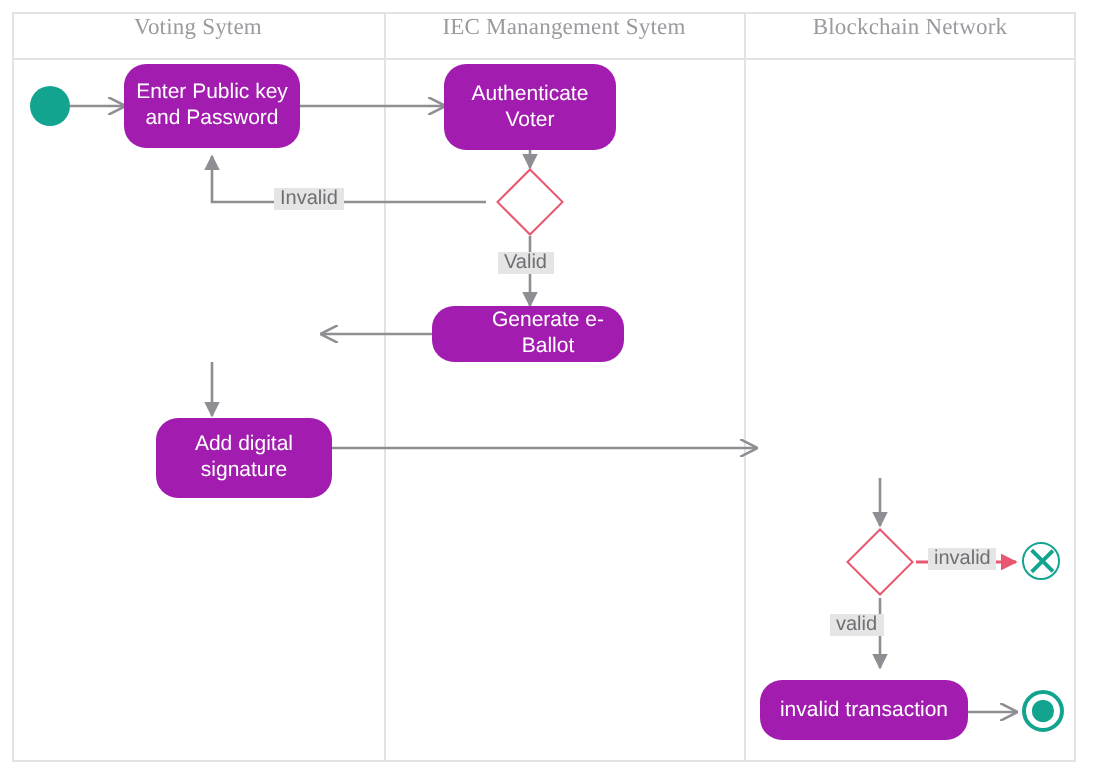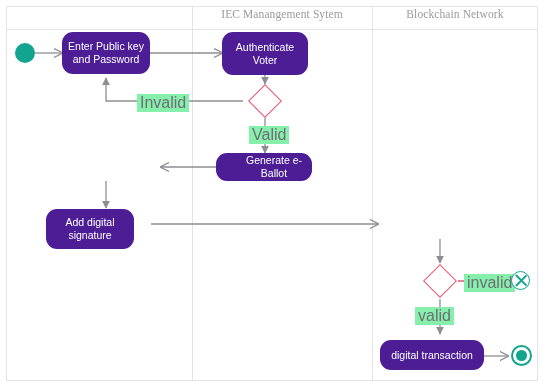--- a/index.html
+++ b/index.html
@@ -58,21 +58,21 @@
     white-space: nowrap;
     letter-spacing: 0.1px;
   }
   #lane-title-0 { left: 6px;   width: 186px; }
   #lane-title-1 { left: 192px; width: 180px; }
   #lane-title-2 { left: 372px; width: 166px; }
 
   
   .activity {
     position: absolute;
-    background: #4c1d95;
+    background: #a21caf;
     border-radius: 11px;
     color: #ffffff;
     font-size: 10.5px;
     line-height: 13px;
     display: flex;
     align-items: center;
     justify-content: center;
     text-align: center;
     box-sizing: border-box;
     padding: 2px 6px;
@@ -134,37 +134,38 @@
     left: 0;
     top: 0;
     width: 550px;
     height: 391px;
     pointer-events: none;
   }
 
   
   .edge-label {
     position: absolute;
-    font-size: 16px;
+    font-size: 10px;
     color: #6e6e73;
-    background: #86efac;
+    background: #e5e5e5;
     padding: 0 3px;
     white-space: nowrap;
   }
 </style>
 </head>
 <body>
 
 <div id="diagram">
 
   <div class="lane-frame"></div>
   <div class="lane-header-rule"></div>
   <div class="lane-divider" id="lane-div-1"></div>
   <div class="lane-divider" id="lane-div-2"></div>
 
+  <div class="lane-title" id="lane-title-0">Voting Sytem</div>
   <div class="lane-title" id="lane-title-2">Blockchain Network</div>
   <div class="lane-title" id="lane-title-1">IEC Manangement Sytem</div>
 
   <svg class="edge-layer" viewBox="0 0 550 391" width="550" height="391" xmlns="http://www.w3.org/2000/svg">
     <defs>
       <marker id="arrow-gray" viewBox="0 0 10 10" refX="9" refY="5" markerWidth="7" markerHeight="7" orient="auto-start-reverse">
         <path d="M 0 0 L 10 5 L 0 10" fill="none" stroke="#8E8E93" stroke-width="1.4"></path>
       </marker>
       <marker id="arrow-gray-solid" viewBox="0 0 10 10" refX="9" refY="5" markerWidth="6" markerHeight="6" orient="auto-start-reverse">
         <path d="M 0 0 L 10 5 L 0 10 z" fill="#8E8E93"></path>
@@ -213,37 +214,37 @@
 
   <div class="edge-label" style="left:137px; top:94px;">Invalid</div>
 
   <div class="edge-label" style="left:249px; top:126px;">Valid</div>
 
   <div class="activity" style="left:216px; top:153px; width:96px; height:28px;padding-left:26px;">
     <span>Generate e-Ballot</span>
   </div>
 
 
-  <div class="activity" style="left:46px; top:209px; width:88px; height:40px;">
+  <div class="activity" style="left:78px; top:209px; width:88px; height:40px;">
     <span>Add digital signature</span>
   </div>
 
 
   <div class="diamond" style="left:428px; top:269px; width:24px; height:24px;"></div>
 
   <div class="edge-label" style="left:464px; top:274px;">invalid</div>
 
   <div class="edge-label" style="left:415px; top:307px;">valid</div>
 
   <div class="flowfinal-node" style="left:511px; top:271px; width:19px; height:19px;">
     <span class="x-bar a"></span>
     <span class="x-bar b"></span>
   </div>
 
   <div class="activity" style="left:380px; top:340px; width:104px; height:30px;">
-    <span>digital transaction</span>
+    <span>invalid transaction</span>
   </div>
 
   <div class="final-node" style="left:511px; top:345px; width:21px; height:21px;">
     <span class="final-core"></span>
   </div>
 
 </div>
 
 </body></html>

